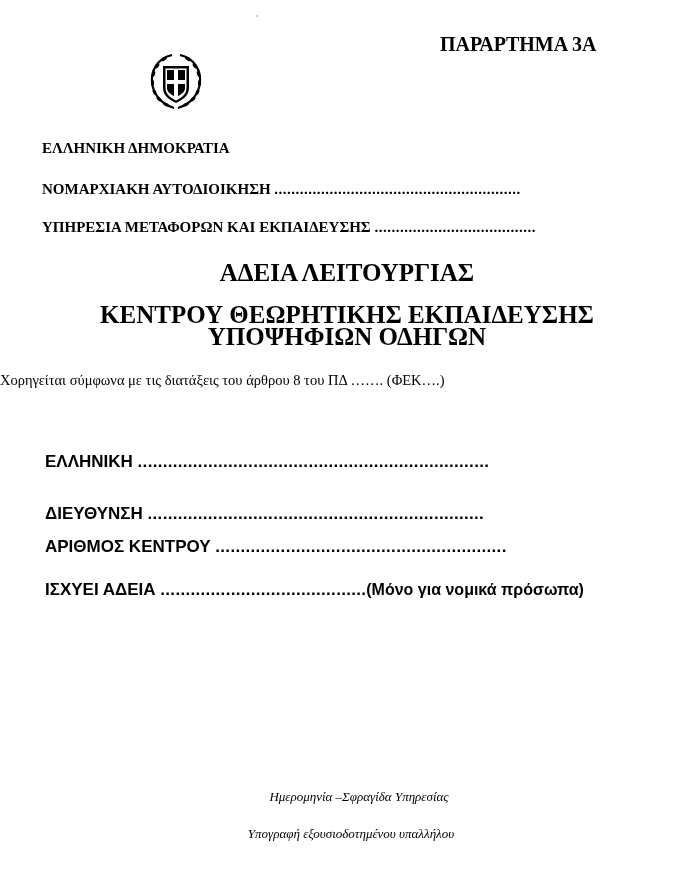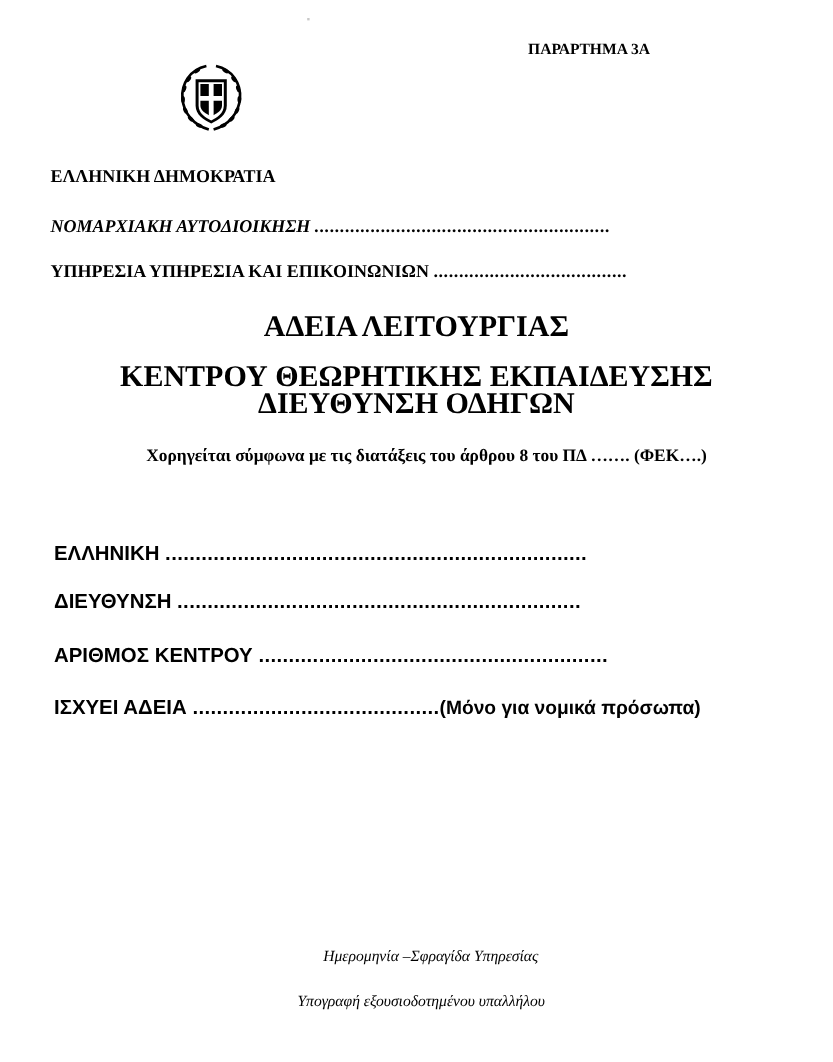--- a/index.html
+++ b/index.html
@@ -14,59 +14,59 @@
     overflow: hidden;
     color: #000;
   }
   .serif { font-family: "Liberation Serif", "DejaVu Serif", serif; }
   .sans  { font-family: "Liberation Sans", "DejaVu Sans", sans-serif; }
 
   .abs { position: absolute; white-space: nowrap; }
 
   .annex {
     left: 440px; top: 33px;
-    font-size: 13px; font-weight: bold;
+    font-size: 20px; font-weight: bold;
   }
   .scan-dot {
     left: 256px; top: 15px; width: 2px; height: 2px; background: #c8c8c8;
   }
   .emblem {
     left: 148px; top: 50px; width: 56px; height: 62px;
   }
 
   .head-line {
     left: 42px;
     font-size: 15px;
     font-weight: bold;
   }
   .head-1 { top: 140px; }
-  .head-2 { top: 181px; font-style: italic; }
+  .head-2 { top: 181px; }
   .head-3 { top: 219px; }
   .head-line .dots { letter-spacing: 0.5px; }
 
   .title {
     left: 0; width: 694px; text-align: center;
     font-size: 25px; font-weight: bold; line-height: 29px;
   }
   .title-1 { top: 258px; }
   .title-2 { top: 300px; }
   .title-3 { top: 322px; }
 
   .subtitle {
-    left: 0; width: 589px; text-align: right;
-    top: 372px; font-size: 14.5px; font-weight: bold;
+    left: 0; width: 589px; text-align: left;
+    top: 372px; font-size: 14.5px; font-weight: normal;
   }
 
   .field {
     left: 45px;
     font-size: 17px; font-weight: bold;
   }
   .field .dots { letter-spacing: 0.3px; }
   .field-1 { top: 452px; }
-  .field-2 { top: 492px; }
+  .field-2 { top: 504px; }
   .field-3 { top: 537px; }
   .field-4 { top: 580px; }
   .field .note {
     font-size: 16px; font-weight: bold;
   }
 
   .footer {
     left: 0; width: 694px; text-align: center;
     font-size: 13px; font-style: italic;
   }
@@ -115,27 +115,27 @@
 </div>
 
 <div class="abs head-line head-1 serif">
   <span>ΕΛΛΗΝΙΚΗ ΔΗΜΟΚΡΑΤΙΑ</span>
 </div>
 <div class="abs head-line head-2 serif">
   <span>ΝΟΜΑΡΧΙΑΚΗ ΑΥΤΟΔΙΟΙΚΗΣΗ</span>
   <span class="dots">..........................................................</span>
 </div>
 <div class="abs head-line head-3 serif">
-  <span>ΥΠΗΡΕΣΙΑ ΥΠΗΡΕΣΙΑ ΚΑΙ ΕΠΙΚΟΙΝΩΝΙΩΝ</span>
+  <span>ΥΠΗΡΕΣΙΑ ΜΕΤΑΦΟΡΩΝ ΚΑΙ ΕΚΠΑΙΔΕΥΣΗΣ</span>
   <span class="dots">......................................</span>
 </div>
 
 <div class="abs title title-1 serif">ΑΔΕΙΑ ΛΕΙΤΟΥΡΓΙΑΣ</div>
 <div class="abs title title-2 serif">ΚΕΝΤΡΟΥ ΘΕΩΡΗΤΙΚΗΣ ΕΚΠΑΙΔΕΥΣΗΣ</div>
-<div class="abs title title-3 serif">ΔΙΕΥΘΥΝΣΗ ΟΔΗΓΩΝ</div>
+<div class="abs title title-3 serif">ΥΠΟΨΗΦΙΩΝ ΟΔΗΓΩΝ</div>
 
 <div class="abs subtitle serif">Χορηγείται σύμφωνα με τις διατάξεις του άρθρου 8 του ΠΔ ……. (ΦΕΚ….)</div>
 
 <div class="abs field field-1 sans">
   <span>ΕΛΛΗΝΙΚΗ</span>
   <span class="dots">......................................................................</span>
 </div>
 <div class="abs field field-2 sans">
   <span>ΔΙΕΥΘΥΝΣΗ</span>
   <span class="dots">...................................................................</span>

